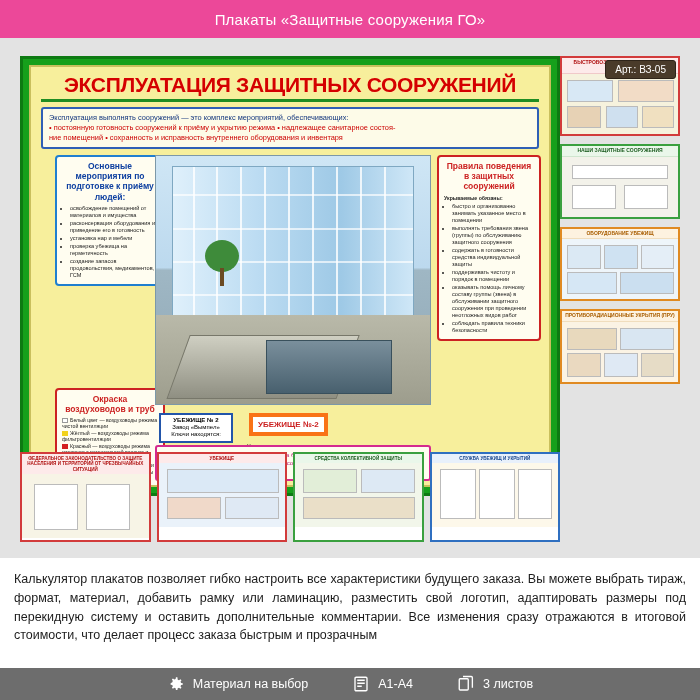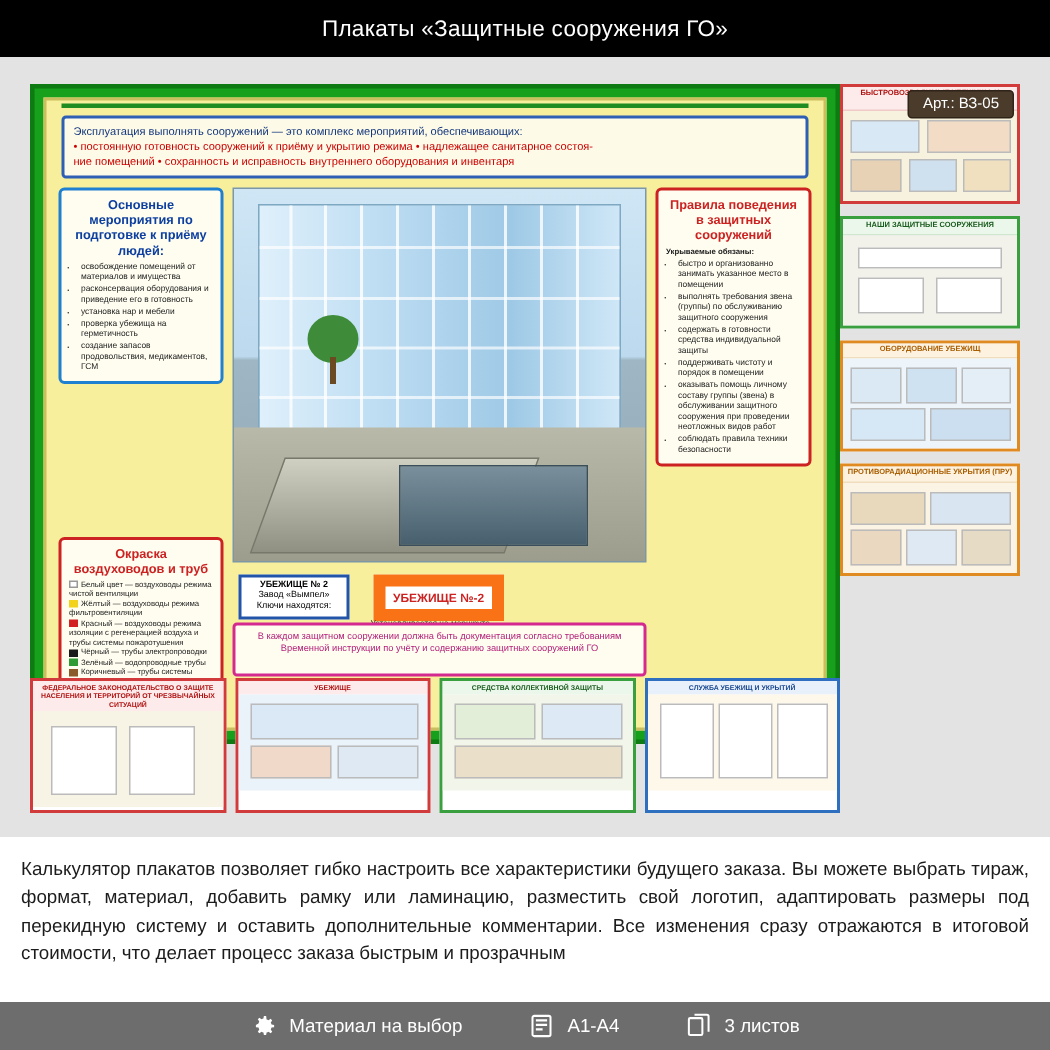--- a/index.html
+++ b/index.html
@@ -7,21 +7,21 @@
   body {
     width:700px; height:700px;
     background:#ffffff;
     font-family:"Liberation Sans", sans-serif;
     overflow:hidden;
   }
   .page { position:relative; width:700px; height:700px; background:#fff; }
 
   
   .topbar {
-    height:38px; background:#000000; color:#fff;
+    height:38px; background:#ec4899; color:#fff;
     display:flex; align-items:center; justify-content:center;
     font-size:15px; letter-spacing:.2px;
   }
 
   
   .preview {
     position:relative;
     height:520px;
     background:#e3e3e3;
     padding:10px 12px;
@@ -62,21 +62,21 @@
     padding:4px 6px;
     font-size:7.4px;
     line-height:1.35;
     color:#12357d;
   }
   .lead-box .red { color:#cc0000; }
 
   .body-row { position:relative; height:330px; margin:0 8px; }
 
   .col-left {
-    position:absolute; left:0; top:0; width:110px;
+    position:absolute; left:16px; top:0; width:110px;
   }
   .col-right {
     position:absolute; right:0; top:0; width:104px;
   }
   .panel {
     background:#fffdf0;
     border:2px solid #1f7fd0;
     border-radius:4px;
     padding:4px 5px;
     margin-bottom:6px;
@@ -140,21 +140,21 @@
     background:#fff;
     border:2px solid #2255aa;
     font-size:6px;
     text-align:center;
     padding:2px 3px;
     line-height:1.2;
   }
   .ub-sign {
     position:absolute;
     background:#ffffff;
-    border:8px solid #f97316;
+    border:4px solid #f97316;
     color:#cc2222;
     font-weight:bold;
     font-size:8px;
     padding:3px 5px;
     text-align:center;
   }
   .note-txt {
     position:absolute;
     font-size:5.6px; line-height:1.3; color:#222; width:90px;
   }
@@ -235,20 +235,21 @@
   <div class="topbar">
     <span>Плакаты «Защитные сооружения ГО»</span>
   </div>
 
   <div class="preview">
     <div class="poster-wrap">
 
       <div class="main-poster">
         <div class="main-inner">
 
+          <div class="main-title">ЭКСПЛУАТАЦИЯ ЗАЩИТНЫХ СООРУЖЕНИЙ</div>
           <div class="title-rule"></div>
 
           <div class="lead-box">
             <div>Эксплуатация выполнять сооружений — это комплекс мероприятий, обеспечивающих:</div>
             <div class="red">• постоянную готовность сооружений к приёму и укрытию режима • надлежащее санитарное состоя-</div>
             <div class="red">ние помещений • сохранность и исправность внутреннего оборудования и инвентаря</div>
           </div>
 
           <div class="body-row">
 

